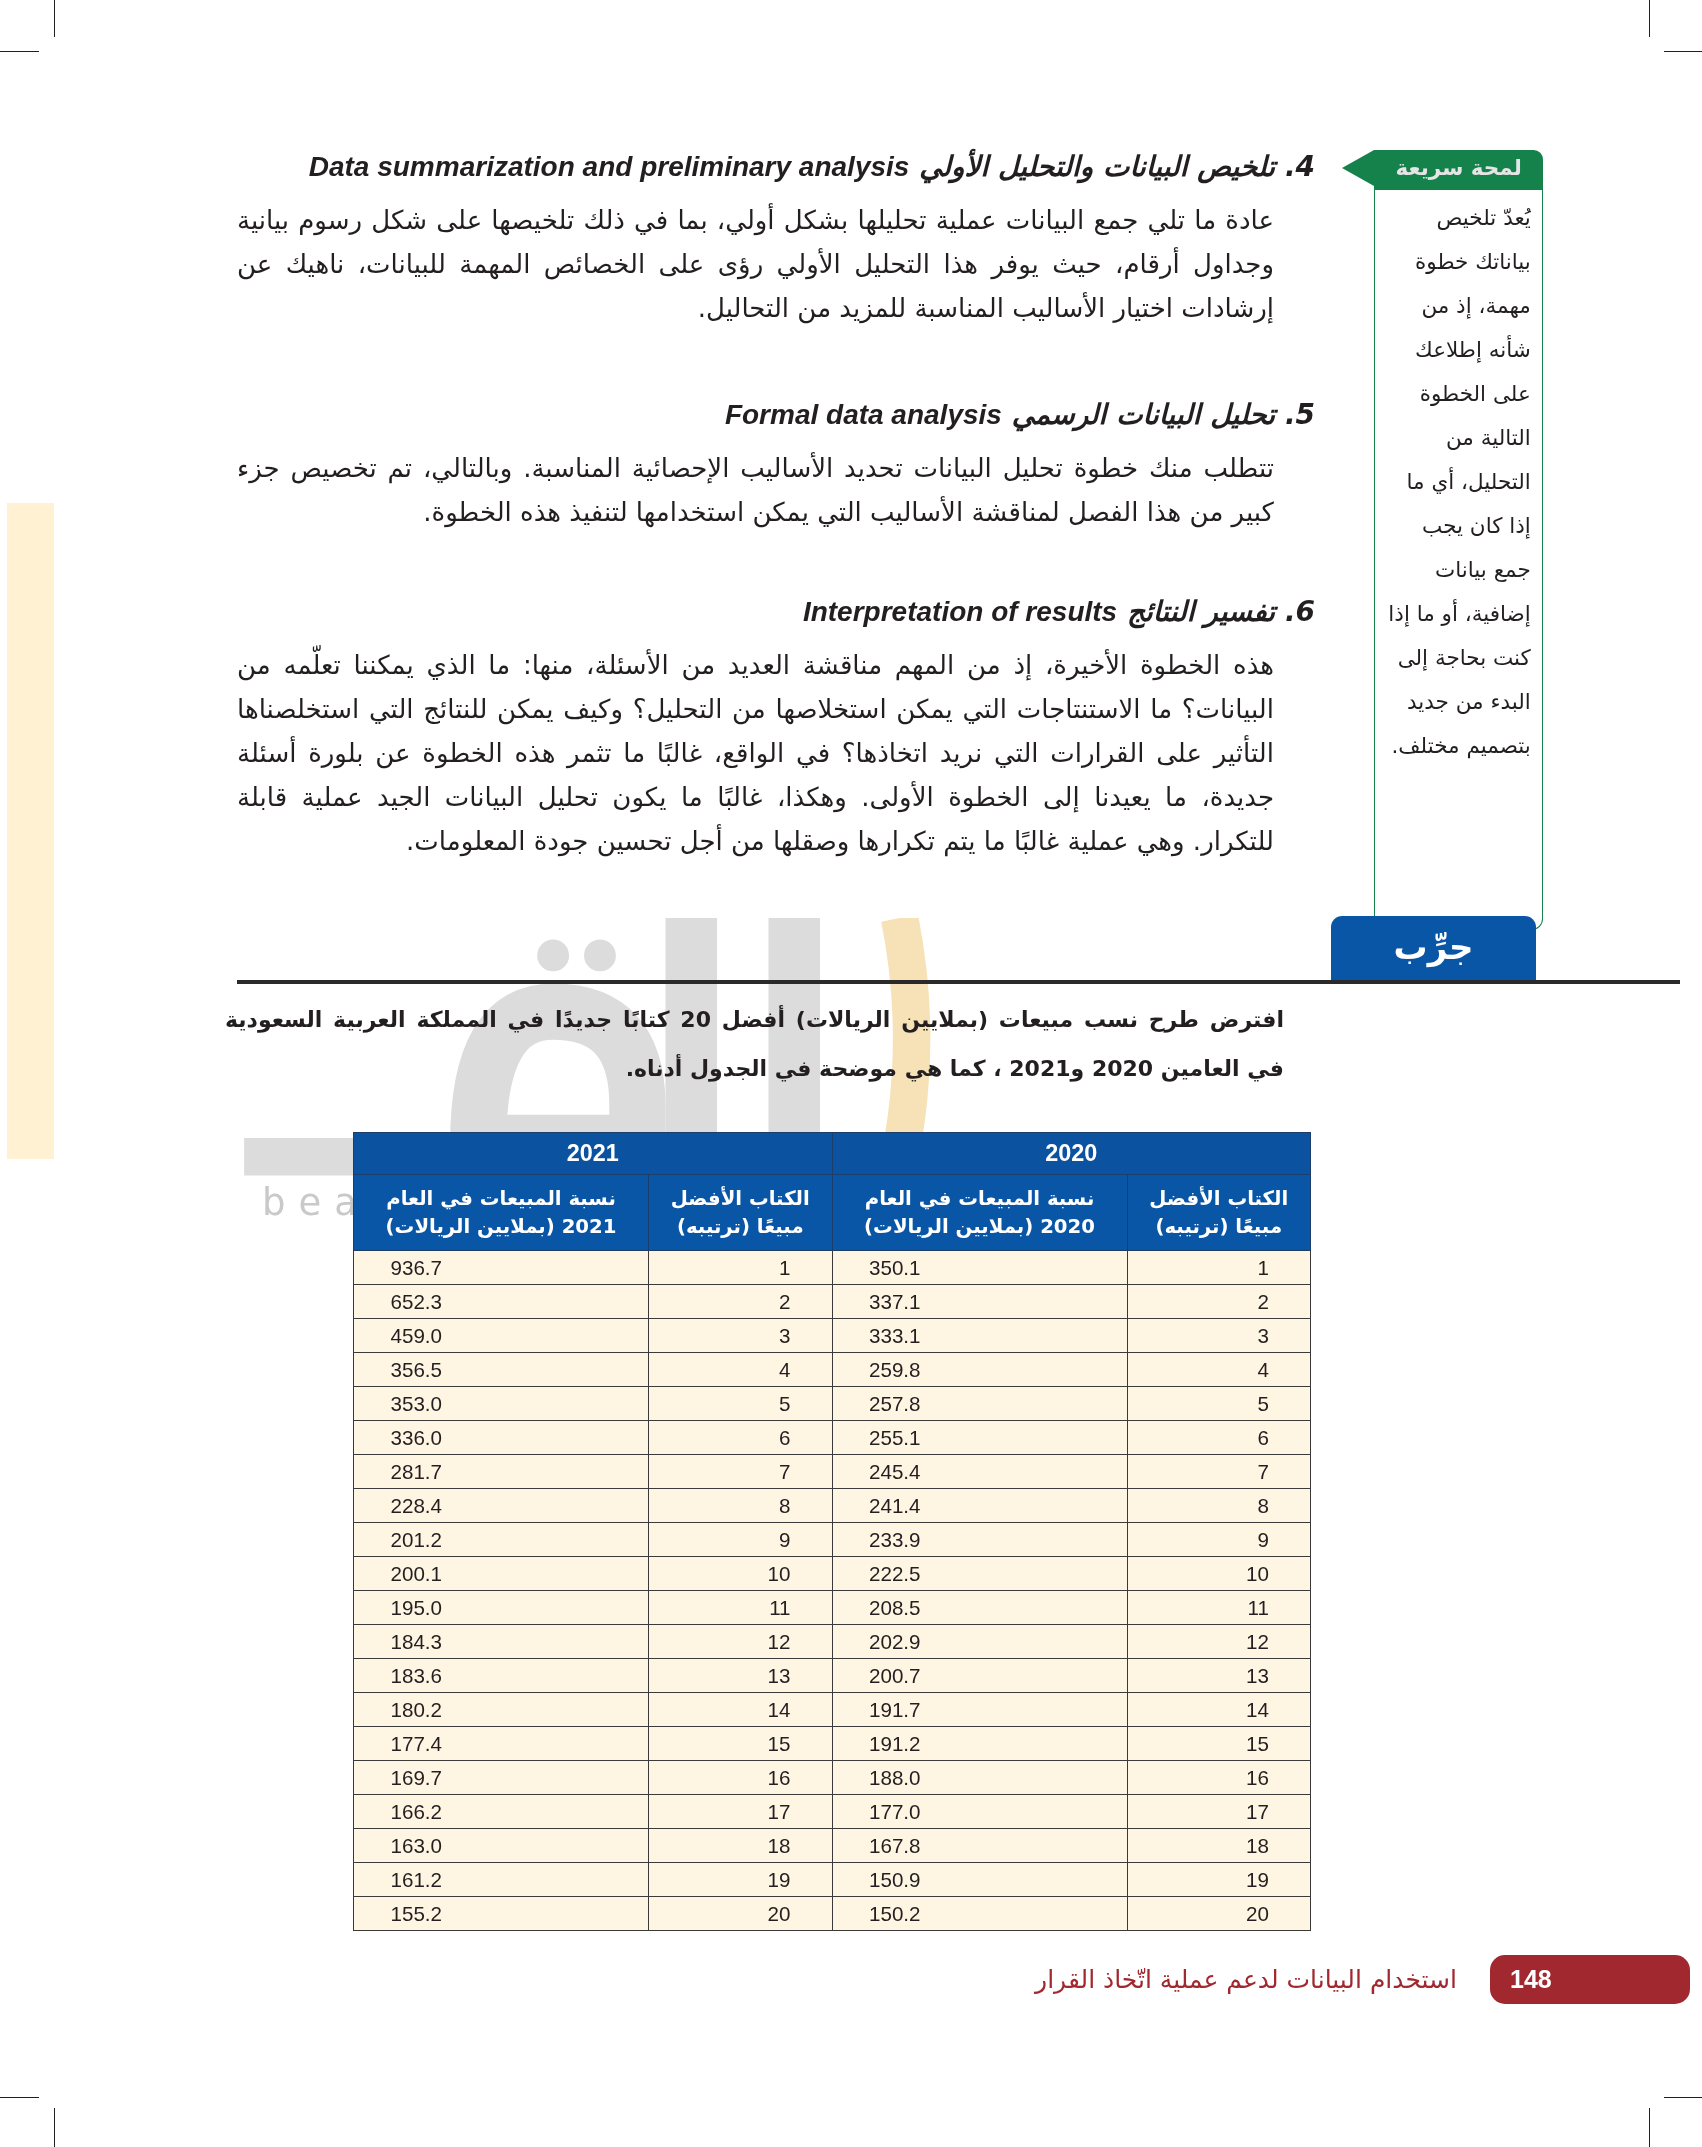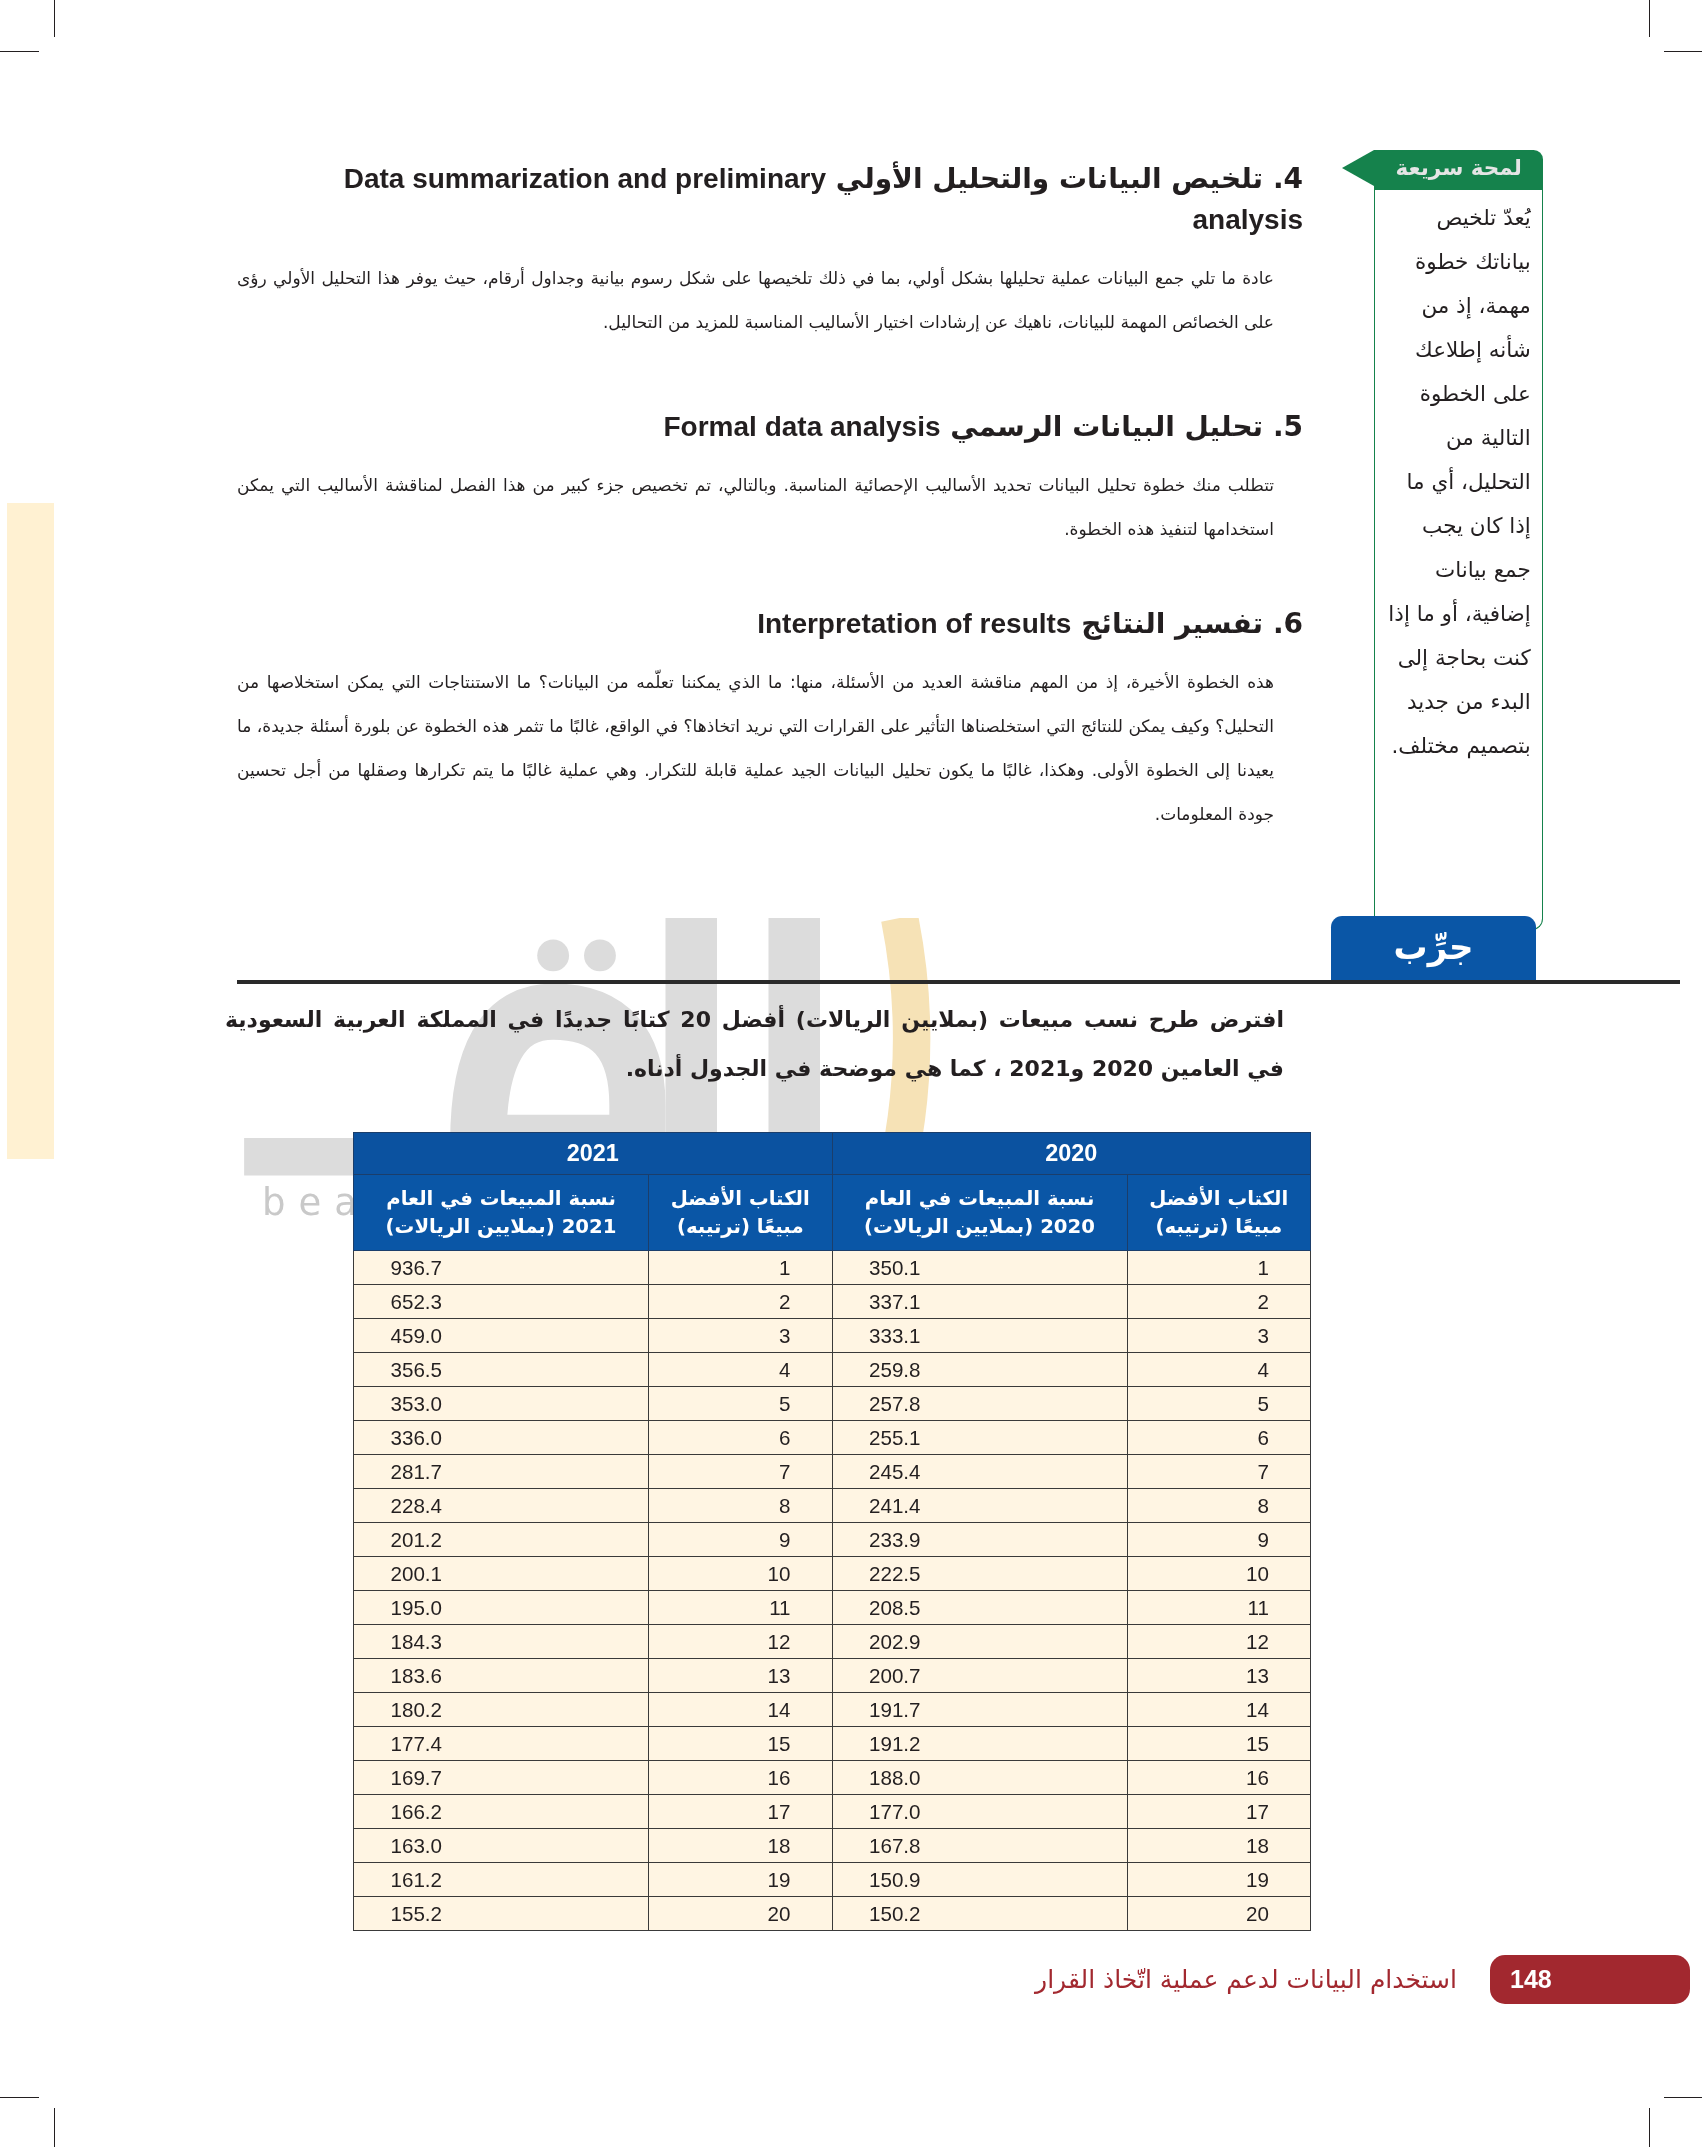--- a/index.html
+++ b/index.html
@@ -7,26 +7,27 @@
     width:1702px; height:2147px; position:relative; background:#ffffff;
     font-family:"DejaVu Sans", sans-serif; color:#231f20; overflow:hidden;
   }
   .crop { position:absolute; background:#231f20; }
   .side-strip { position:absolute; left:6.6px; top:503px; width:47px; height:656px; background:#fff1d2; }
   .watermark { position:absolute; left:244px; top:918px; width:843px; height:309px; pointer-events:none; }
   .wm-text { position:absolute; left:262px; top:1181px; font-size:37px; letter-spacing:13px; color:#c9c9c9; }
 
   .section { position:absolute; direction:rtl; text-align:justify; }
   .section h2 {
-    margin:16px; font-size:28px; font-weight:bold; line-height:41px; text-align:right;
+    margin:4px; font-size:28px; font-weight:bold; line-height:41px; text-align:right;
     font-family:"DejaVu Sans", sans-serif;
+    font-style:italic;
   }
   .section h2 .en { font-family:"Liberation Sans", sans-serif; font-weight:bold; unicode-bidi:isolate; direction:ltr; }
   .section p {
-    margin:11.2px 0 0 0; font-size:17px; line-height:44px; text-align-last:right;
+    margin:11.2px 0 0 0; font-size:26px; line-height:44px; text-align-last:right;
     padding-right:45px;
   }
 
   
   .tip { position:absolute; left:1365px; top:150px; width:178px; direction:rtl; }
   .tip-head {
     position:relative; height:40px; background:#15824c; color:#e5e5e5; border-radius:0 9.4px 0 0;
     font-size:21.5px; font-weight:bold; line-height:36px; text-align:center; margin-left:9.4px;
   }
   .tip-head::before {

